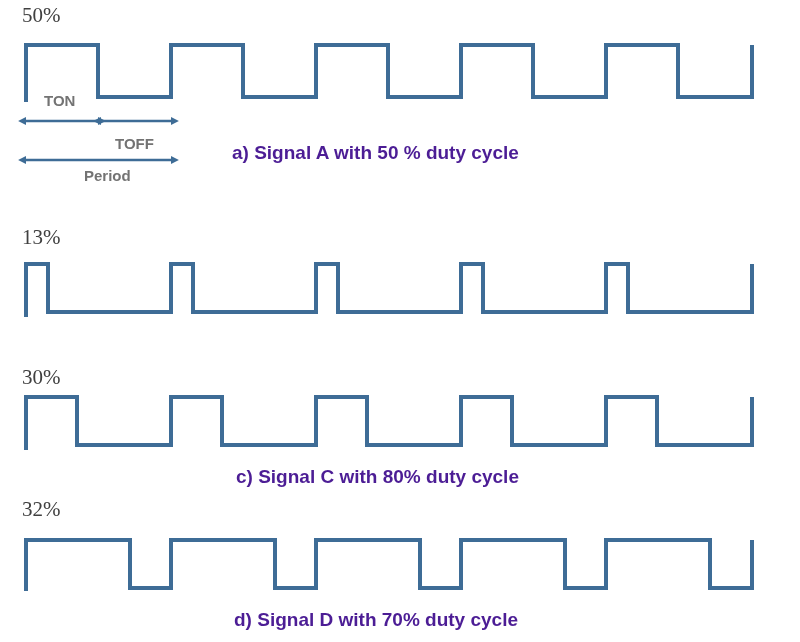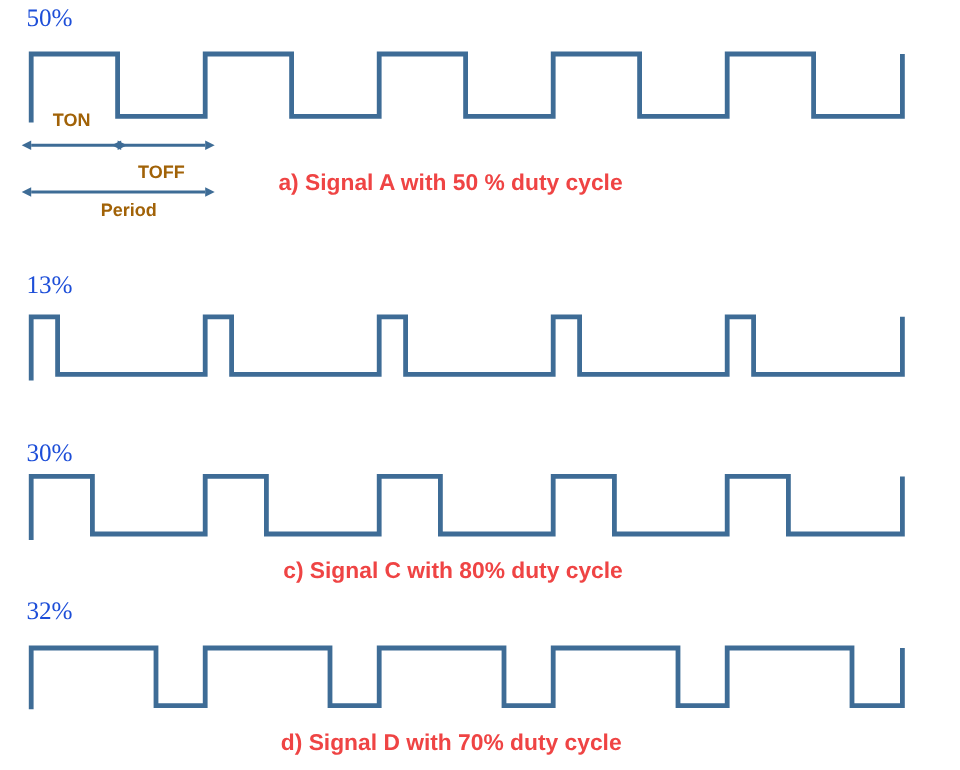--- a/index.html
+++ b/index.html
@@ -14,39 +14,39 @@
     position: relative;
     width: 800px;
     height: 642px;
     background: #ffffff;
     overflow: hidden;
   }
   .pct-label {
     position: absolute;
     font-family: "Liberation Serif", serif;
     font-size: 21px;
-    color: #1d4ed8;
+    color: #404040;
     letter-spacing: 0px;
     white-space: nowrap;
   }
   .caption {
     position: absolute;
     font-family: "Liberation Sans", sans-serif;
     font-weight: bold;
     font-size: 19px;
-    color: #ef4444;
+    color: #4c1d95;
     white-space: nowrap;
     text-align: center;
   }
   .dim-label {
     position: absolute;
     font-family: "Liberation Sans", sans-serif;
     font-weight: bold;
     font-size: 15px;
-    color: #a16207;
+    color: #737373;
     white-space: nowrap;
   }
   .wave-svg {
     position: absolute;
     left: 0;
     display: block;
   }
   .dim-svg {
     position: absolute;
     left: 0;

